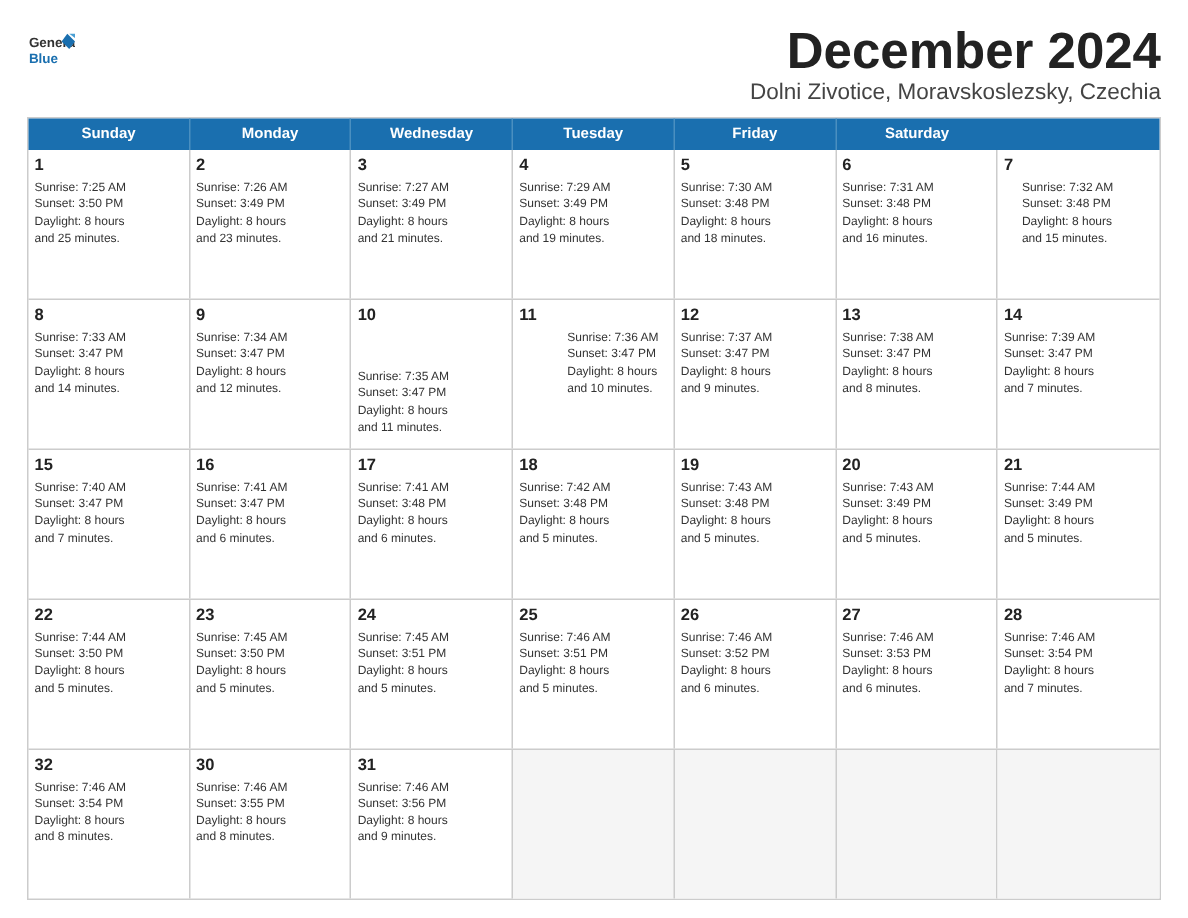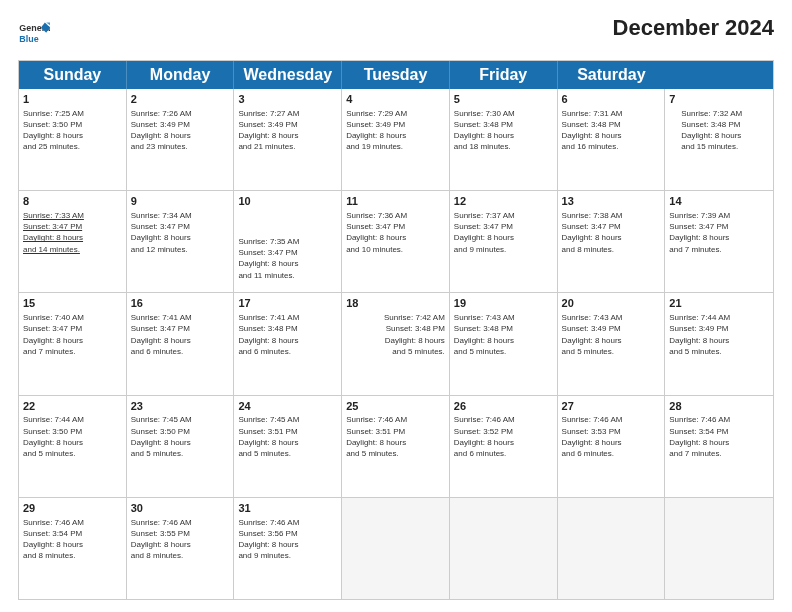--- a/index.html
+++ b/index.html
@@ -25,21 +25,21 @@
     }
     .logo {
       display: flex;
       align-items: center;
       gap: 4px;
     }
     .title-block {
       text-align: right;
     }
     .title-block h1 {
-      font-size: 22px;
+      font-size: 34px;
       font-weight: bold;
       color: #222;
       line-height: 1.1;
     }
     .title-block h2 {
       font-size: 15px;
       color: #444;
       font-weight: normal;
     }
     .calendar {
@@ -48,21 +48,21 @@
       flex-direction: column;
       border: 1px solid #ccc;
     }
     .cal-header-row {
       display: grid;
       grid-template-columns: repeat(7, 1fr);
       background-color: #1a6faf;
     }
     .cal-header-cell {
       color: #fff;
-      font-size: 16px;
+      font-size: 10px;
       font-weight: bold;
       text-align: center;
       padding: 5px 2px;
       border-right: 1px solid #4a8fc0;
     }
     .cal-header-cell:last-child { border-right: none; }
     .cal-body {
       flex: 1;
       display: flex;
       flex-direction: column;
@@ -107,20 +107,21 @@
   <svg width="32" height="36" viewBox="0 0 50 44" xmlns="http://www.w3.org/2000/svg">
     <rect x="0" y="0" width="50" height="44" fill="white"></rect>
     <text x="2" y="18" font-size="14" font-weight="bold" fill="#333" font-family="Arial">General</text>
     <text x="2" y="34" font-size="14" font-weight="bold" fill="#1a6faf" font-family="Arial">Blue</text>
     <polygon points="42,4 50,12 44,20 36,12" fill="#1a6faf"></polygon>
     <polygon points="44,4 52,10 50,4" fill="#4a9fd4"></polygon>
   </svg>
 </div>
     <div class="title-block">
       <h1>December 2024</h1>
+      <h2>Dolni Zivotice, Moravskoslezsky, Czechia</h2>
     </div>
   </div>
 
   <div class="calendar">
     <div class="cal-header-row">
     <div class="cal-header-cell">Sunday</div>
         <div class="cal-header-cell">Monday</div>
         <div class="cal-header-cell">Wednesday</div>
         <div class="cal-header-cell">Tuesday</div>
         <div class="cal-header-cell">Friday</div>
@@ -174,42 +175,42 @@
             <span class="day-num">7</span>
             <div class="info" style="white-space: pre-line; margin-left: 12px;">Sunrise: 7:32 AM
 Sunset: 3:48 PM
 Daylight: 8 hours
 and 15 minutes.</div>
           </div>
         </div>
         <div class="cal-row">
           <div class="cal-cell">
             <span class="day-num">8</span>
-            <div class="info" style="white-space: pre-line; text-decoration: underline;">Sunrise: 7:33 AM
+            <div class="info" style="white-space: pre-line;">Sunrise: 7:33 AM
 Sunset: 3:47 PM
 Daylight: 8 hours
 and 14 minutes.</div>
           </div>
           <div class="cal-cell">
             <span class="day-num">9</span>
             <div class="info" style="white-space: pre-line;">Sunrise: 7:34 AM
 Sunset: 3:47 PM
 Daylight: 8 hours
 and 12 minutes.</div>
           </div>
           <div class="cal-cell">
             <span class="day-num">10</span>
             <div class="info" style="white-space: pre-line; margin-top: 27px;">Sunrise: 7:35 AM
 Sunset: 3:47 PM
 Daylight: 8 hours
 and 11 minutes.</div>
           </div>
           <div class="cal-cell">
             <span class="day-num">11</span>
-            <div class="info" style="white-space: pre-line;">Sunrise: 7:36 AM
+            <div class="info" style="white-space: pre-line; margin-left: 32px;">Sunrise: 7:36 AM
 Sunset: 3:47 PM
 Daylight: 8 hours
 and 10 minutes.</div>
           </div>
           <div class="cal-cell">
             <span class="day-num">12</span>
             <div class="info" style="white-space: pre-line;">Sunrise: 7:37 AM
 Sunset: 3:47 PM
 Daylight: 8 hours
 and 9 minutes.</div>
@@ -246,21 +247,21 @@
           </div>
           <div class="cal-cell">
             <span class="day-num">17</span>
             <div class="info" style="white-space: pre-line;">Sunrise: 7:41 AM
 Sunset: 3:48 PM
 Daylight: 8 hours
 and 6 minutes.</div>
           </div>
           <div class="cal-cell">
             <span class="day-num">18</span>
-            <div class="info" style="white-space: pre-line; text-align: right;">Sunrise: 7:42 AM
+            <div class="info" style="white-space: pre-line;">Sunrise: 7:42 AM
 Sunset: 3:48 PM
 Daylight: 8 hours
 and 5 minutes.</div>
           </div>
           <div class="cal-cell">
             <span class="day-num">19</span>
             <div class="info" style="white-space: pre-line;">Sunrise: 7:43 AM
 Sunset: 3:48 PM
 Daylight: 8 hours
 and 5 minutes.</div>
@@ -326,21 +327,21 @@
           <div class="cal-cell">
             <span class="day-num">28</span>
             <div class="info" style="white-space: pre-line;">Sunrise: 7:46 AM
 Sunset: 3:54 PM
 Daylight: 8 hours
 and 7 minutes.</div>
           </div>
         </div>
         <div class="cal-row">
           <div class="cal-cell">
-            <span class="day-num">29</span>
+            <span class="day-num">32</span>
             <div class="info" style="white-space: pre-line;">Sunrise: 7:46 AM
 Sunset: 3:54 PM
 Daylight: 8 hours
 and 8 minutes.</div>
           </div>
           <div class="cal-cell">
             <span class="day-num">30</span>
             <div class="info" style="white-space: pre-line;">Sunrise: 7:46 AM
 Sunset: 3:55 PM
 Daylight: 8 hours

